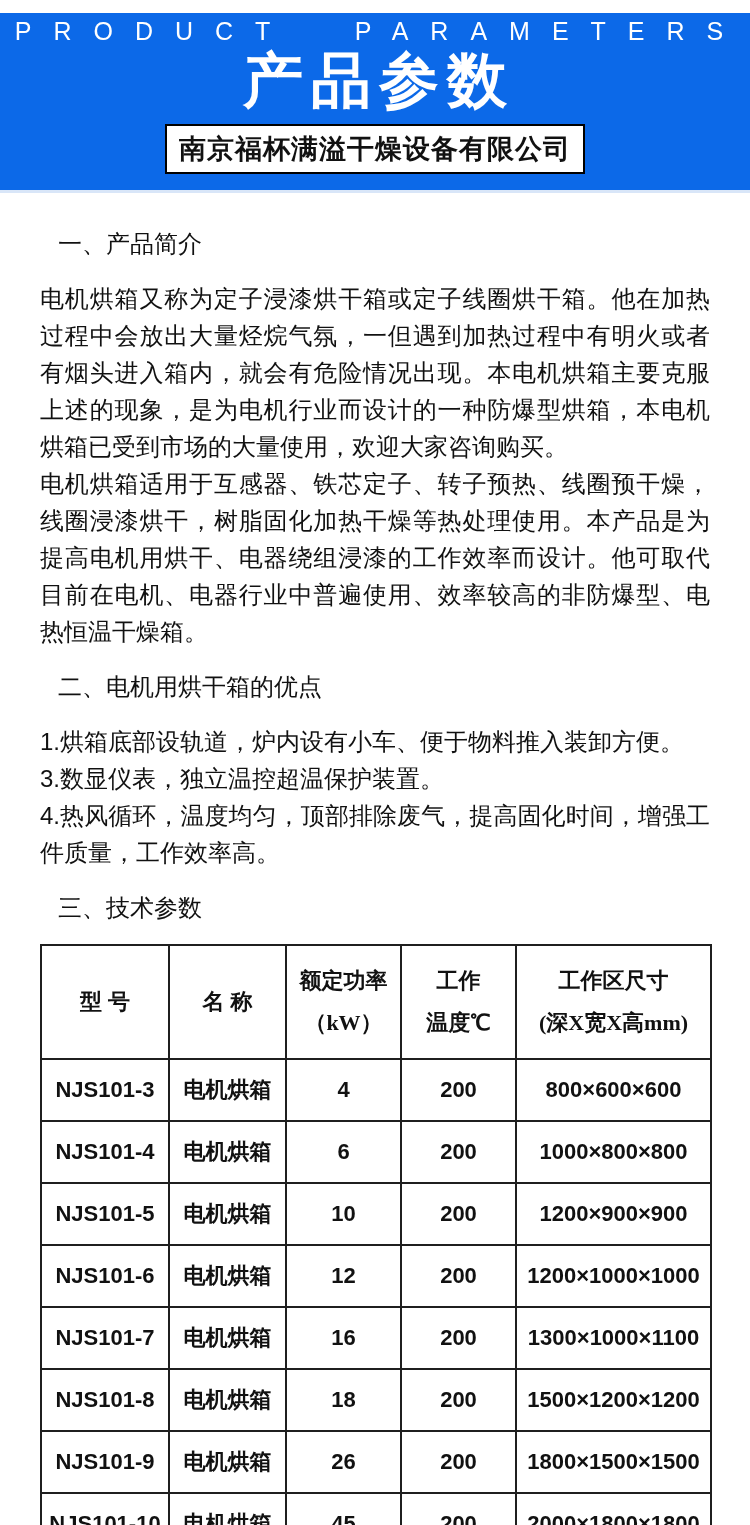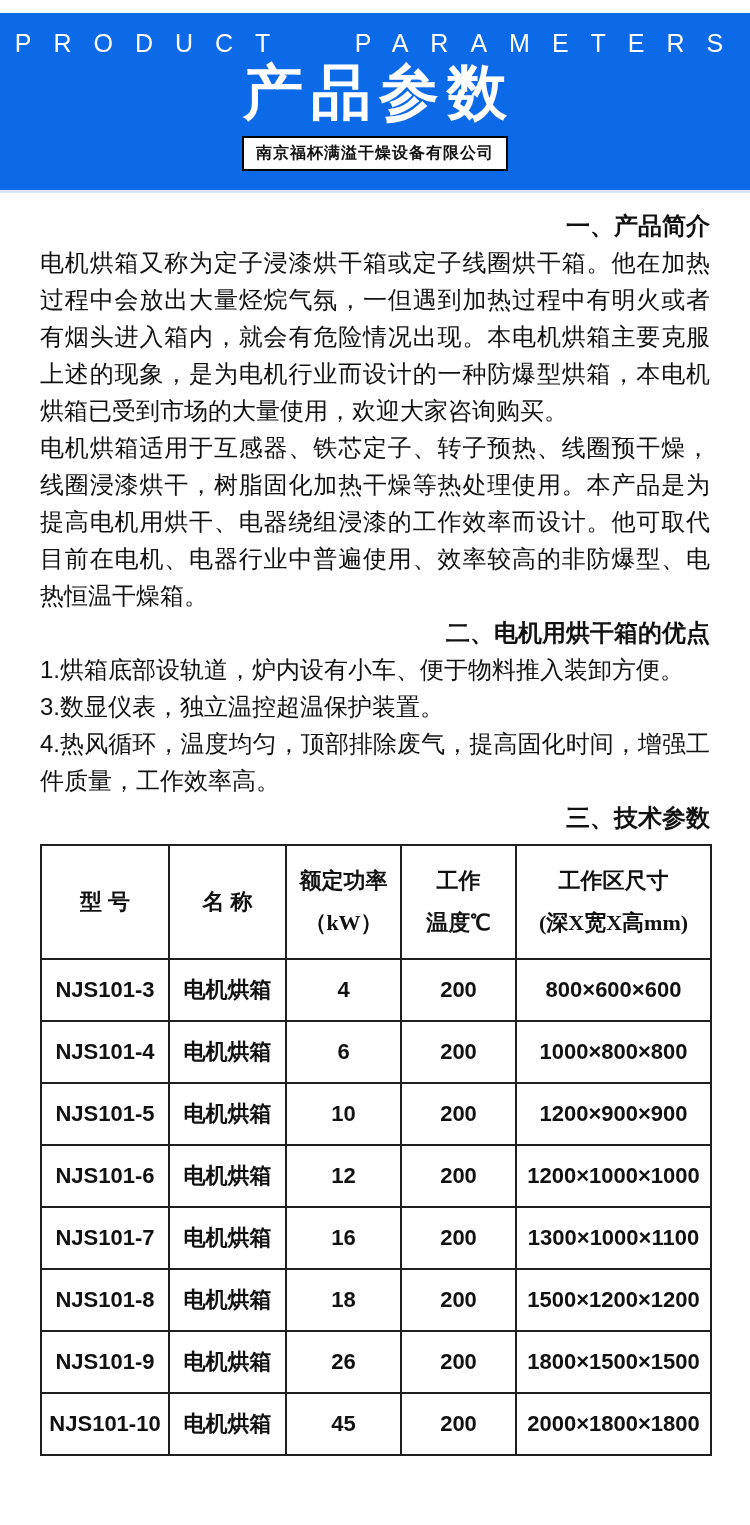--- a/index.html
+++ b/index.html
@@ -16,21 +16,21 @@
   
   .banner {
     margin-top: 13px;
     height: 177px;
     background: #0c69e8;
     border-bottom: 3px solid #d9e6f8;
     text-align: center;
     box-sizing: content-box;
   }
   .eyebrow {
-    padding-top: 16px;
+    padding-top: 4px;
     color: #ffffff;
     font-size: 25px;
     font-weight: 400;
     letter-spacing: 22px;
     word-spacing: 34px;
     white-space: nowrap;
     margin-left: 10px; 
   }
   .banner-title {
     margin: 5px 0 0 8px;
@@ -39,35 +39,34 @@
     line-height: 1.0;
     font-weight: bold;
     letter-spacing: 8px;
   }
   .company-box {
     display: inline-block;
     margin-top: 13px;
     background: #ffffff;
     border: 2px solid #000000;
     padding: 5px 12px;
-    font-size: 16px;
+    font-size: 27px;
     font-weight: bold;
     color: #111111;
     letter-spacing: 1px;
   }
 
   
   .content { padding: 14px 40px 0 40px; }
   .sec-heading {
     font-size: 24px;
-    font-weight: bold;
+    font-weight: normal;
     line-height: 37px;
-    margin: 0;
-    color: #111111;
-    text-align: right;
+    margin: 18px;
+    color: #111111;
   }
   .para {
     font-size: 24px;
     line-height: 37px;
     margin: 0;
     text-align: justify;
     color: #111111;
   }
 
   

